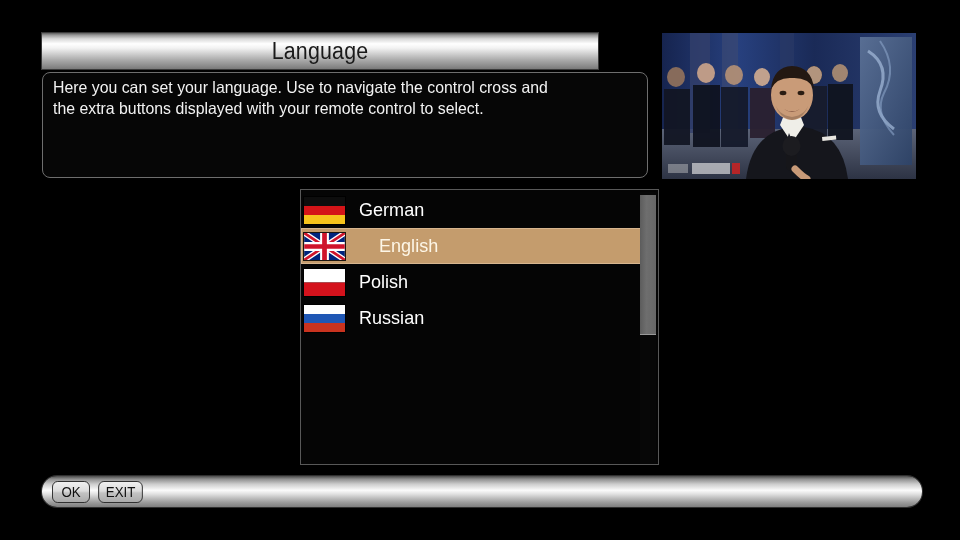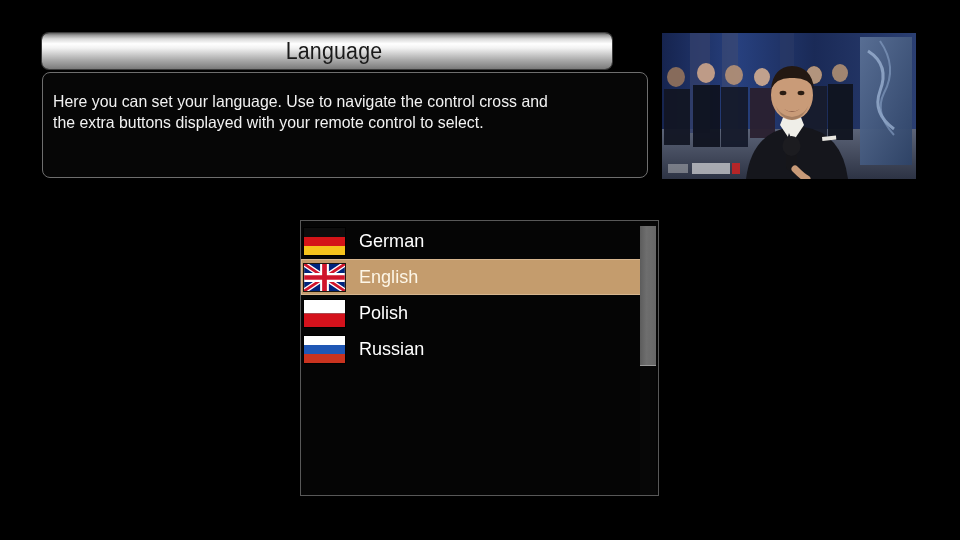--- a/index.html
+++ b/index.html
@@ -16,57 +16,56 @@
     font-family: "Liberation Sans", sans-serif;
   }
 
   
   #title-bar {
     position: absolute;
     left: 42px;
     top: 33px;
     width: 556px;
     height: 36px;
-    border-radius: 7px;
+    border-radius: 0;
     background: linear-gradient(to bottom,
         #5d5d5d 0%,
         #9a9a9a 6%,
         #d8d8d8 16%,
         #ffffff 30%,
         #f2f2f2 42%,
         #cfcfcf 58%,
         #a8a8a8 76%,
         #8e8e8e 90%,
         #7a7a7a 100%);
     box-shadow: 0 0 0 1px #3a3a3a;
     display: flex;
     align-items: center;
     justify-content: center;
-    padding-left: 14px;
   }
   #title-text {
     color: #1a1a1a;
     font-size: 23px;
     font-family: "Liberation Sans Narrow", "Liberation Sans", sans-serif;
     letter-spacing: 0.2px;
     transform: scaleX(0.93);
   }
 
   
   #desc-panel {
     position: absolute;
     left: 42px;
     top: 72px;
     width: 606px;
     height: 106px;
     background: #060606;
     border: 1px solid #6e6e6e;
     border-radius: 8px;
     box-sizing: border-box;
-    padding: 18px 12px 0 10px;
+    padding: 4px 12px 0 10px;
   }
   .desc-line {
     color: #f2f2f2;
     font-size: 16.5px;
     line-height: 21px;
     font-family: "Liberation Sans Narrow", "Liberation Sans", sans-serif;
     white-space: nowrap;
     transform: scaleX(0.96);
     transform-origin: left center;
   }
@@ -86,39 +85,39 @@
   
   #list-panel {
     position: absolute;
     left: 300px;
     top: 189px;
     width: 359px;
     height: 276px;
     background: #050505;
     border: 1px solid #585858;
     box-sizing: border-box;
-    margin-top: 31px;
   }
   #list-rows {
     position: absolute;
     left: 0;
     top: 2px;
     width: 341px;
   }
   .lang-row {
     position: relative;
     height: 36px;
     display: flex;
     align-items: center;
     padding-left: 3px;
     box-sizing: border-box;
   }
   .lang-row.selected {
     background: #c49c6d;
     box-shadow: inset 0 0 0 1px #d7b68f;
+    gap: 20px;
   }
   .flag {
     width: 41px;
     height: 27px;
     margin-right: 14px;
     flex: 0 0 auto;
     box-shadow: 0 0 0 1px rgba(0,0,0,0.85);
   }
   .flag svg { display: block; }
   .lang-label {
@@ -336,14 +335,22 @@
         <span class="lang-label">Russian</span>
       </div>
 
     </div>
 
     <div id="scroll-track">
       <div id="scroll-thumb"></div>
     </div>
   </div>
 
+  <div id="bottom-bar">
+    <div class="bar-button">
+      <span>OK</span>
+    </div>
+    <div class="bar-button">
+      <span>EXIT</span>
+    </div>
+  </div>
 
 </div>
 
 </body></html>

